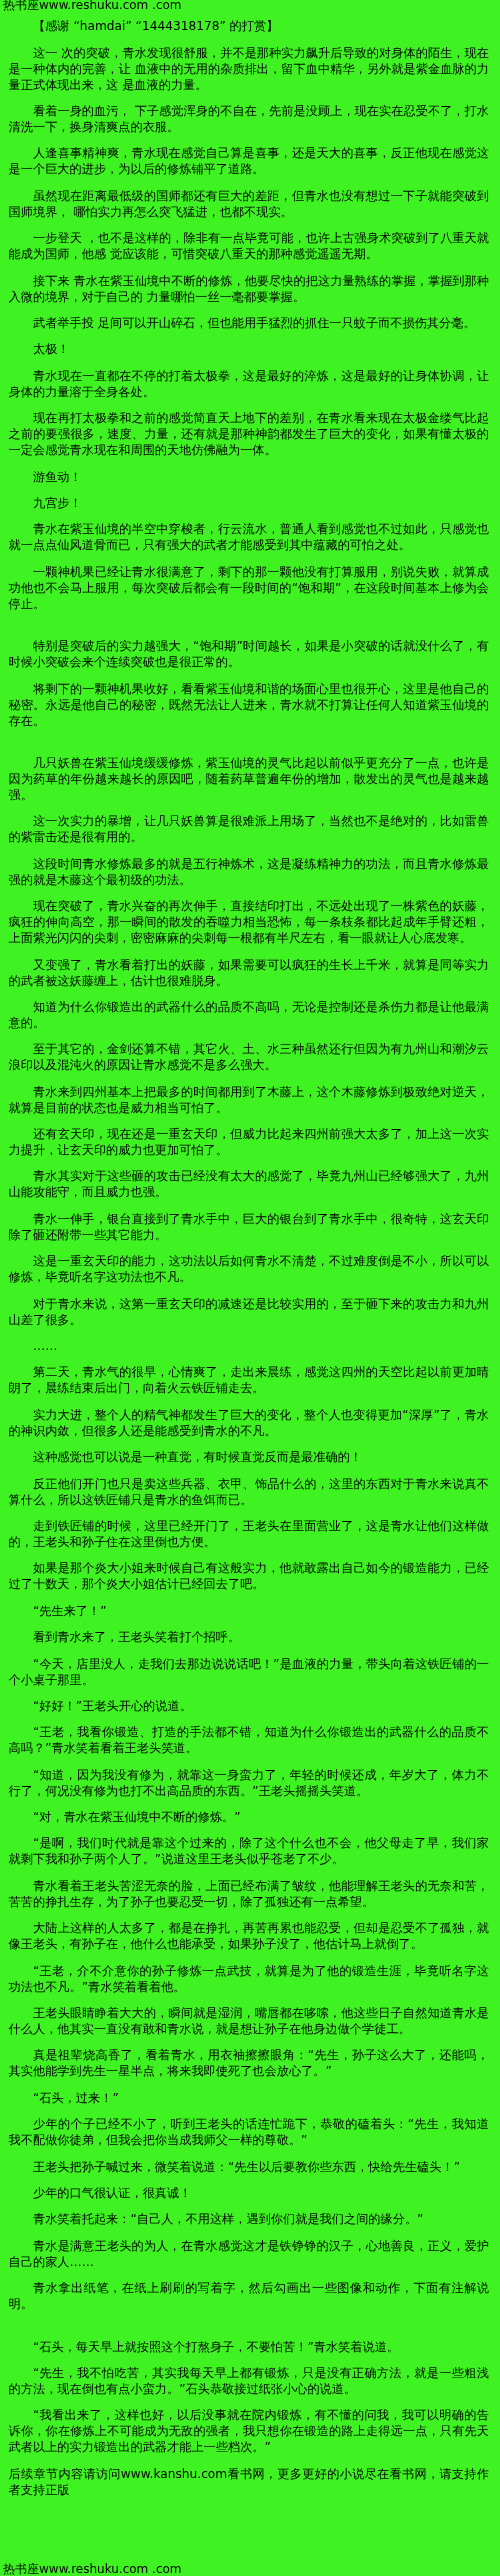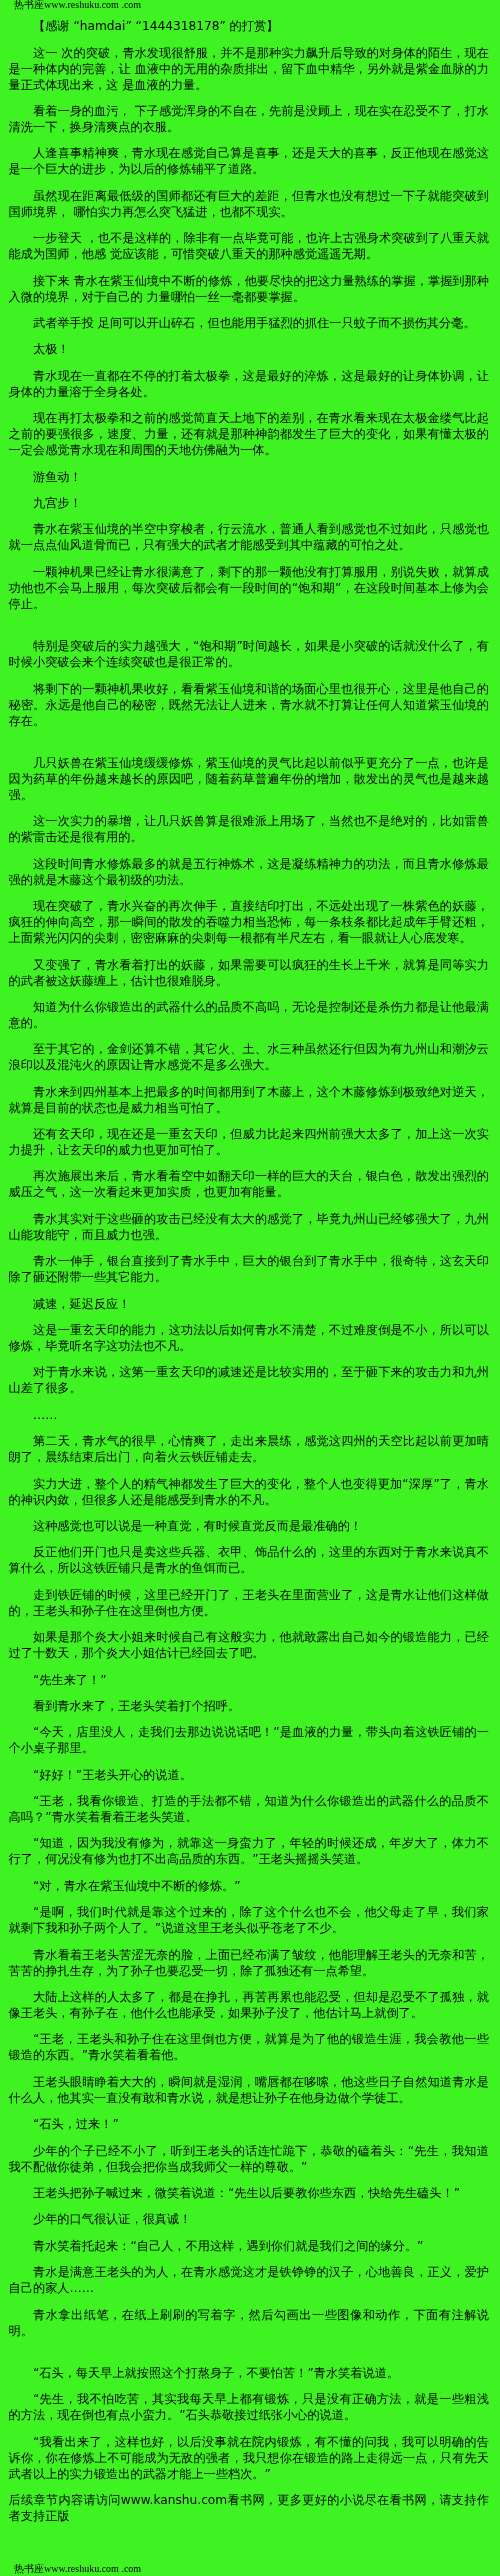--- a/index.html
+++ b/index.html
@@ -7,26 +7,25 @@
     width: 500px;
     height: 2576px;
     background: #3ef321;
     color: #000;
     position: relative;
     overflow: hidden;
     font-family: "DejaVu Sans", "Liberation Sans", sans-serif;
   }
   .watermark {
     position: absolute;
-    left: 14px;
-    font-size: 10px;
+    left: 3px;
+    font-size: 12px;
     line-height: 8.6px;
     color: #000;
     white-space: nowrap;
-    font-family: Liberation Serif, serif;
   }
   .watermark.top { top: 1.2px; }
   .watermark.bottom { bottom: 2.4px; }
   .content {
     padding: 18.3px 11px 0 8.6px;
     font-size: 12.2px;
     line-height: 16px;
     text-align: justify;
     word-break: break-all;
   }
@@ -68,45 +67,44 @@
       <div class="spacer"></div>
       <p class="para">几只妖兽在紫玉仙境缓缓修炼，紫玉仙境的灵气比起以前似乎更充分了一点，也许是因为药草的年份越来越长的原因吧，随着药草普遍年份的增加，散发出的灵气也是越来越强。</p>
       <p class="para">这一次实力的暴增，让几只妖兽算是很难派上用场了，当然也不是绝对的，比如雷兽的紫雷击还是很有用的。</p>
       <p class="para">这段时间青水修炼最多的就是五行神炼术，这是凝练精神力的功法，而且青水修炼最强的就是木藤这个最初级的功法。</p>
       <p class="para">现在突破了，青水兴奋的再次伸手，直接结印打出，不远处出现了一株紫色的妖藤，疯狂的伸向高空，那一瞬间的散发的吞噬力相当恐怖，每一条枝条都比起成年手臂还粗，上面紫光闪闪的尖刺，密密麻麻的尖刺每一根都有半尺左右，看一眼就让人心底发寒。</p>
       <p class="para">又变强了，青水看着打出的妖藤，如果需要可以疯狂的生长上千米，就算是同等实力的武者被这妖藤缠上，估计也很难脱身。</p>
       <p class="para">知道为什么你锻造出的武器什么的品质不高吗，无论是控制还是杀伤力都是让他最满意的。</p>
       <p class="para">至于其它的，金剑还算不错，其它火、土、水三种虽然还行但因为有九州山和潮汐云浪印以及混沌火的原因让青水感觉不是多么强大。</p>
       <p class="para">青水来到四州基本上把最多的时间都用到了木藤上，这个木藤修炼到极致绝对逆天，就算是目前的状态也是威力相当可怕了。</p>
       <p class="para">还有玄天印，现在还是一重玄天印，但威力比起来四州前强大太多了，加上这一次实力提升，让玄天印的威力也更加可怕了。</p>
-      <p class="para">再次施展出来后，青水看着空中如翻天印一样的巨大的天台，银白色，散发出强烈的威压之气，这一次看起来更加实质，也更加有能量。</p>
       <p class="para">青水其实对于这些砸的攻击已经没有太大的感觉了，毕竟九州山已经够强大了，九州山能攻能守，而且威力也强。</p>
       <p class="para">青水一伸手，银台直接到了青水手中，巨大的银台到了青水手中，很奇特，这玄天印除了砸还附带一些其它能力。</p>
-      <p class="para">减速，延迟反应！</p>
       <p class="para">这是一重玄天印的能力，这功法以后如何青水不清楚，不过难度倒是不小，所以可以修炼，毕竟听名字这功法也不凡。</p>
       <p class="para">对于青水来说，这第一重玄天印的减速还是比较实用的，至于砸下来的攻击力和九州山差了很多。</p>
       <p class="para">……</p>
       <p class="para">第二天，青水气的很早，心情爽了，走出来晨练，感觉这四州的天空比起以前更加晴朗了，晨练结束后出门，向着火云铁匠铺走去。</p>
       <p class="para">实力大进，整个人的精气神都发生了巨大的变化，整个人也变得更加“深厚”了，青水的神识内敛，但很多人还是能感受到青水的不凡。</p>
       <p class="para">这种感觉也可以说是一种直觉，有时候直觉反而是最准确的！</p>
       <p class="para">反正他们开门也只是卖这些兵器、衣甲、饰品什么的，这里的东西对于青水来说真不算什么，所以这铁匠铺只是青水的鱼饵而已。</p>
       <p class="para">走到铁匠铺的时候，这里已经开门了，王老头在里面营业了，这是青水让他们这样做的，王老头和孙子住在这里倒也方便。</p>
       <p class="para">如果是那个炎大小姐来时候自己有这般实力，他就敢露出自己如今的锻造能力，已经过了十数天，那个炎大小姐估计已经回去了吧。</p>
       <p class="para">“先生来了！”</p>
       <p class="para">看到青水来了，王老头笑着打个招呼。</p>
       <p class="para">“今天，店里没人，走我们去那边说说话吧！”是血液的力量，带头向着这铁匠铺的一个小桌子那里。</p>
       <p class="para">“好好！”王老头开心的说道。</p>
       <p class="para">“王老，我看你锻造、打造的手法都不错，知道为什么你锻造出的武器什么的品质不高吗？”青水笑着看着王老头笑道。</p>
       <p class="para">“知道，因为我没有修为，就靠这一身蛮力了，年轻的时候还成，年岁大了，体力不行了，何况没有修为也打不出高品质的东西。”王老头摇摇头笑道。</p>
       <p class="para">“对，青水在紫玉仙境中不断的修炼。”</p>
       <p class="para">“是啊，我们时代就是靠这个过来的，除了这个什么也不会，他父母走了早，我们家就剩下我和孙子两个人了。”说道这里王老头似乎苍老了不少。</p>
       <p class="para">青水看着王老头苦涩无奈的脸，上面已经布满了皱纹，他能理解王老头的无奈和苦，苦苦的挣扎生存，为了孙子也要忍受一切，除了孤独还有一点希望。</p>
       <p class="para">大陆上这样的人太多了，都是在挣扎，再苦再累也能忍受，但却是忍受不了孤独，就像王老头，有孙子在，他什么也能承受，如果孙子没了，他估计马上就倒了。</p>
-      <p class="para">“王老，王老头和孙子住在这里倒也方便，就算是为了他的锻造生涯，我会教他一些锻造的东西。”青水笑着看着他。</p>
+      <p class="para">“王老，介不介意你的孙子修炼一点武技，就算是为了他的锻造生涯，毕竟听名字这功法也不凡。”青水笑着看着他。</p>
       <p class="para">王老头眼睛睁着大大的，瞬间就是湿润，嘴唇都在哆嗦，他这些日子自然知道青水是什么人，他其实一直没有敢和青水说，就是想让孙子在他身边做个学徒工。</p>
+      <p class="para">真是祖辈烧高香了，看着青水，用衣袖擦擦眼角：“先生，孙子这么大了，还能吗，其实他能学到先生一星半点，将来我即使死了也会放心了。”</p>
       <p class="para">“石头，过来！”</p>
       <p class="para">少年的个子已经不小了，听到王老头的话连忙跪下，恭敬的磕着头：“先生，我知道我不配做你徒弟，但我会把你当成我师父一样的尊敬。”</p>
       <p class="para">王老头把孙子喊过来，微笑着说道：“先生以后要教你些东西，快给先生磕头！”</p>
       <p class="para">少年的口气很认证，很真诚！</p>
       <p class="para">青水笑着托起来：“自己人，不用这样，遇到你们就是我们之间的缘分。”</p>
       <p class="para">青水是满意王老头的为人，在青水感觉这才是铁铮铮的汉子，心地善良，正义，爱护自己的家人……</p>
       <p class="para">青水拿出纸笔，在纸上刷刷的写着字，然后勾画出一些图像和动作，下面有注解说明。</p>
       <div class="spacer"></div>
       <p class="para">“石头，每天早上就按照这个打熬身子，不要怕苦！”青水笑着说道。</p>
       <p class="para">“先生，我不怕吃苦，其实我每天早上都有锻炼，只是没有正确方法，就是一些粗浅的方法，现在倒也有点小蛮力。”石头恭敬接过纸张小心的说道。</p>

